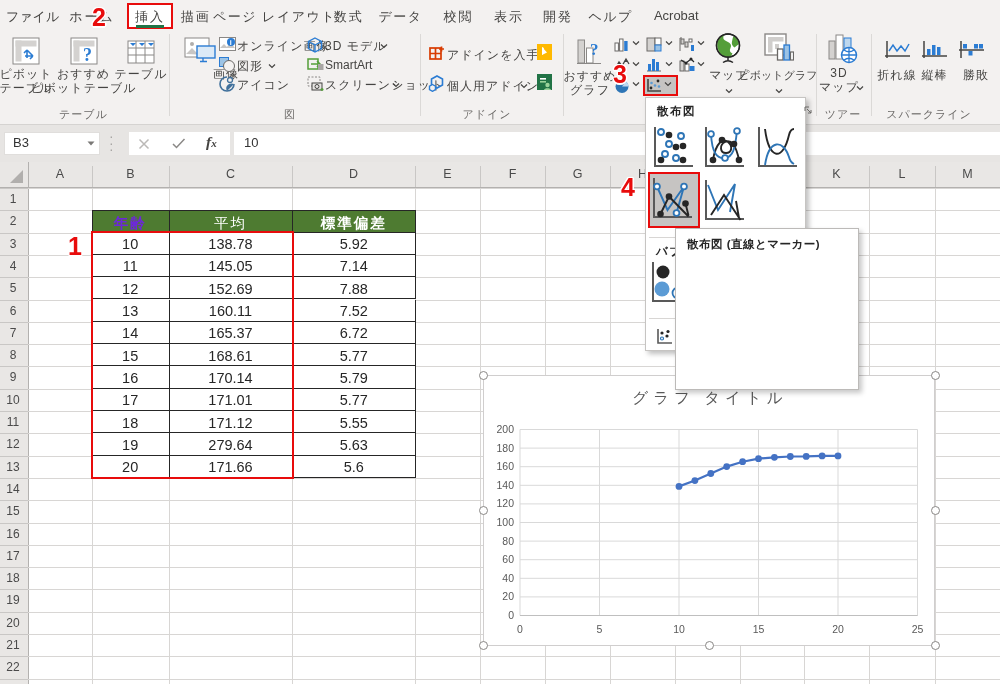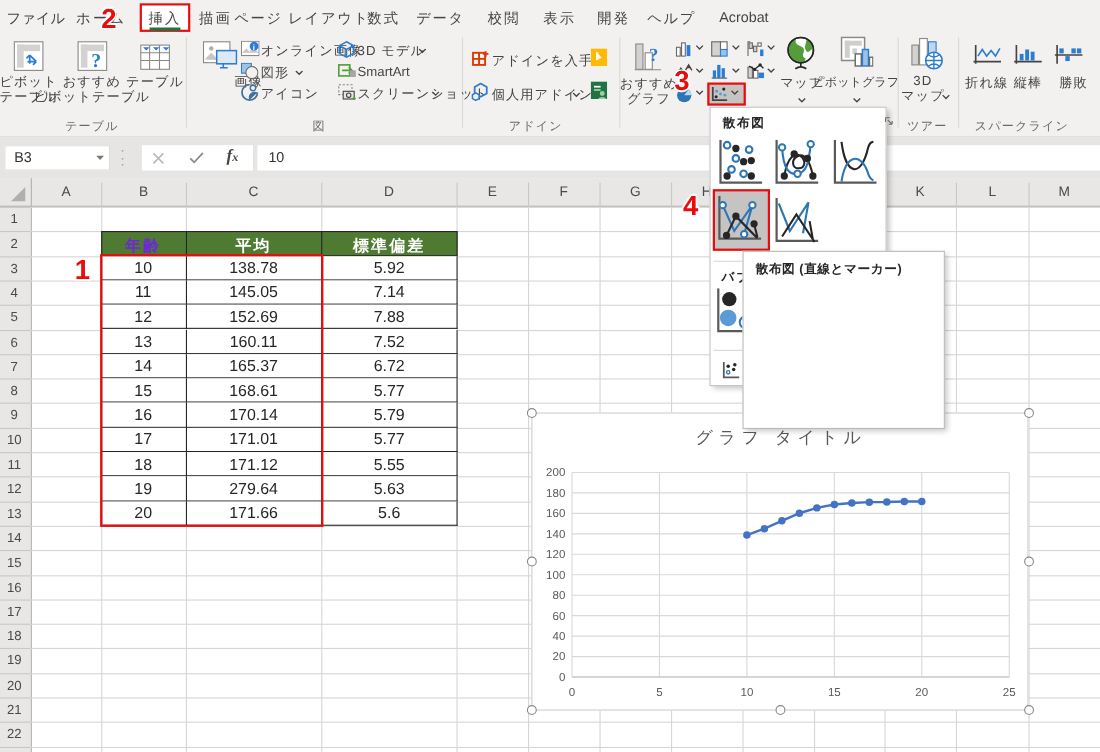--- a/index.html
+++ b/index.html
@@ -403,21 +403,21 @@
 <div class="abs" style="left:480px;top:188px;width:1px;height:496px;background:#d8d6d4;"></div>
 <div class="abs" style="left:545px;top:188px;width:1px;height:496px;background:#d8d6d4;"></div>
 <div class="abs" style="left:610px;top:188px;width:1px;height:496px;background:#d8d6d4;"></div>
 <div class="abs" style="left:675px;top:188px;width:1px;height:496px;background:#d8d6d4;"></div>
 <div class="abs" style="left:740px;top:188px;width:1px;height:496px;background:#d8d6d4;"></div>
 <div class="abs" style="left:804px;top:188px;width:1px;height:496px;background:#d8d6d4;"></div>
 <div class="abs" style="left:869px;top:188px;width:1px;height:496px;background:#d8d6d4;"></div>
 <div class="abs" style="left:935px;top:188px;width:1px;height:496px;background:#d8d6d4;"></div>
 <div class="abs" style="left:91.5px;top:210.3px;width:324.0px;height:22.3px;background:#4e7b31;border:1px solid #262626;box-sizing:border-box;z-index:10;"></div>
 <div class="abs" style="left:130.2px;top:213.8px;transform:translateX(-50%);font-size:14.5px;font-weight:bold;color:#6d28d9;letter-spacing:2px;z-index:11;">年齢</div>
-<div class="abs" style="left:230.5px;top:213.8px;transform:translateX(-50%);font-size:14.5px;font-weight:bold;color:#fff;letter-spacing:2px;z-index:11;">平均</div>
+<div class="abs" style="left:230.5px;top:213.8px;transform:translateX(-50%);font-size:14.5px;font-weight:normal;color:#fff;letter-spacing:2px;z-index:11;">平均</div>
 <div class="abs" style="left:353.8px;top:213.8px;transform:translateX(-50%);font-size:14.5px;font-weight:bold;color:#fff;letter-spacing:2px;z-index:11;">標準偏差</div>
 <div class="abs" style="left:169px;top:210.3px;width:1px;height:22.3px;background:#262626;z-index:11;"></div>
 <div class="abs" style="left:292px;top:210.3px;width:1px;height:22.3px;background:#262626;z-index:11;"></div>
 <div class="abs" style="left:91.5px;top:232.6px;width:324.0px;height:22.3px;background:#fff;border:1px solid #262626;border-top:none;box-sizing:border-box;z-index:10;"></div>
 <div class="abs" style="left:130.2px;top:236.1px;transform:translateX(-50%);font-size:14.5px;color:#262626;z-index:11;">10</div>
 <div class="abs" style="left:230.5px;top:236.1px;transform:translateX(-50%);font-size:14.5px;color:#262626;z-index:11;">138.78</div>
 <div class="abs" style="left:353.8px;top:236.1px;transform:translateX(-50%);font-size:14.5px;color:#262626;z-index:11;">5.92</div>
 <div class="abs" style="left:169px;top:232.6px;width:1px;height:22.3px;background:#262626;z-index:11;"></div>
 <div class="abs" style="left:292px;top:232.6px;width:1px;height:22.3px;background:#262626;z-index:11;"></div>
 <div class="abs" style="left:91.5px;top:254.9px;width:324.0px;height:22.3px;background:#fff;border:1px solid #262626;border-top:none;box-sizing:border-box;z-index:10;"></div>

